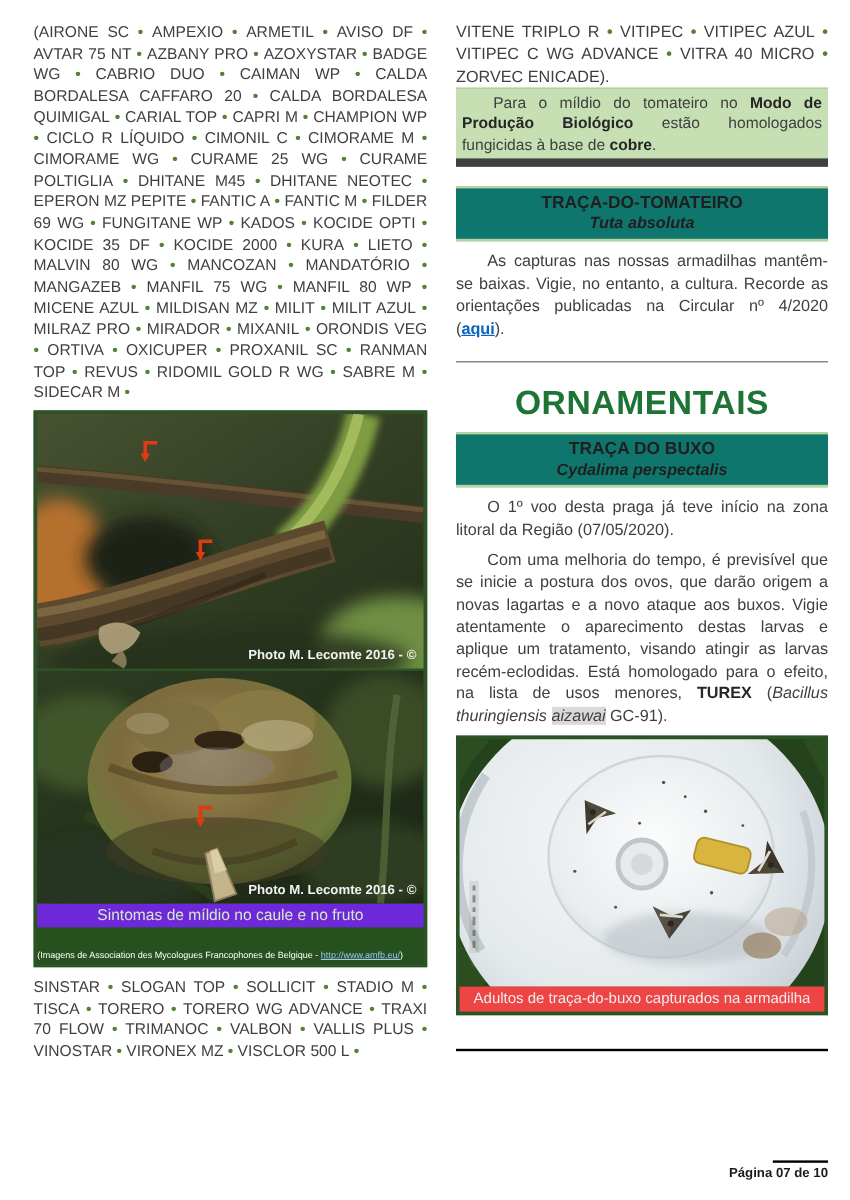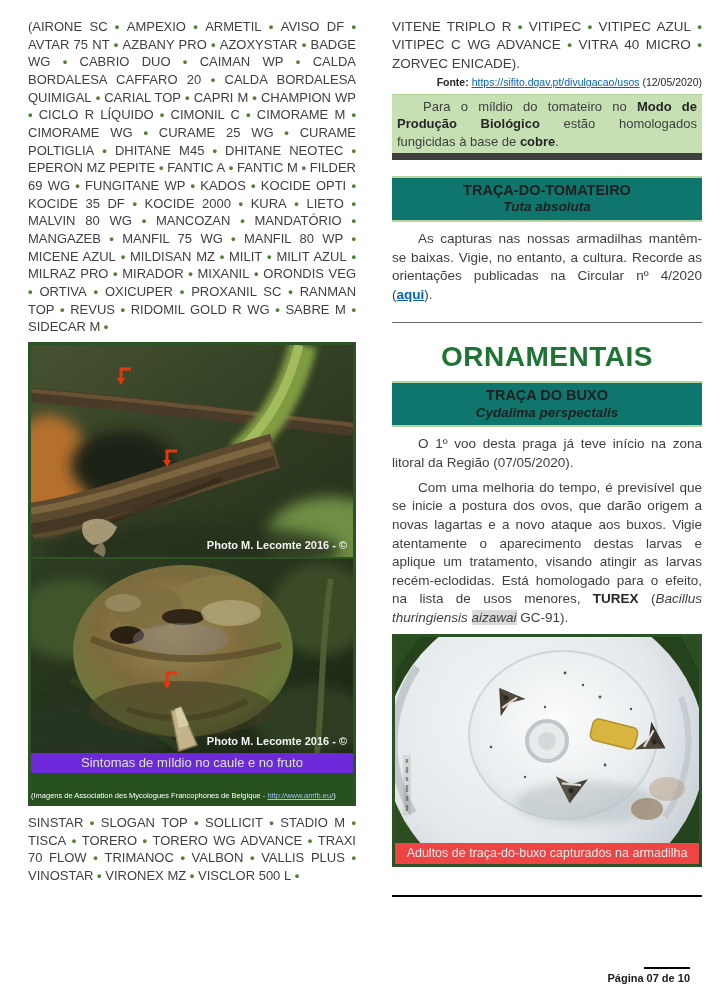--- a/index.html
+++ b/index.html
@@ -2,21 +2,21 @@
 <html><head>
 <meta charset="utf-8">
 <style>
   html,body{margin:0;padding:0;}
   body{
     width:708px;height:1000px;background:#ffffff;position:relative;
     font-family:"Liberation Sans", sans-serif;color:#3f3f3f;overflow:hidden;
   }
   .page{display:flex;gap:24px;padding:18px 18px 0 28px;}
   .col-left{width:328px;flex:0 0 328px;}
-  .col-right{width:310px;flex:0 0 310px;margin-left:12px;}
+  .col-right{width:310px;flex:0 0 310px;}
 
   .prodlist{font-size:13px;line-height:1.36;text-align:justify;margin:0;color:#3f3f3f;}
   .blt{color:#538135;font-weight:bold;}
 
   .fonte{font-size:10.5px;text-align:right;margin:3px 0 6px;color:#1f1f1f;}
   .greenbox{
     background:#c6e0b4;border-top:1px solid #aecf96;border-bottom:7px solid #404040;
     padding:3px 5px;font-size:13px;line-height:1.33;text-align:justify;text-indent:26px;color:#3f3f3f;
   }
 
@@ -158,21 +158,20 @@
       <div class="subcap"><span>(Imagens de Association des Mycologues Francophones de Belgique - </span><span class="seg-link">http://www.amfb.eu/</span><span>)</span></div>
     </div>
 
     <p class="prodlist" style="margin-top:8px;"><span>SINSTAR</span><span class="blt"> • </span><span>SLOGAN TOP</span><span class="blt"> • </span><span>SOLLICIT</span><span class="blt"> • </span><span>STADIO M</span><span class="blt"> • </span><span>TISCA</span><span class="blt"> • </span><span>TORERO</span><span class="blt"> • </span><span>TORERO WG ADVANCE</span><span class="blt"> • </span><span>TRAXI 70 FLOW</span><span class="blt"> • </span><span>TRIMANOC</span><span class="blt"> • </span><span>VALBON</span><span class="blt"> • </span><span>VALLIS PLUS</span><span class="blt"> • </span><span>VINOSTAR</span><span class="blt"> • </span><span>VIRONEX MZ</span><span class="blt"> • </span><span>VISCLOR 500 L</span><span class="blt"> • </span></p>
   </div>
 
   <div class="col-right">
 
     <p class="prodlist" style="font-size:13.5px;"><span>VITENE TRIPLO R</span><span class="blt"> • </span><span>VITIPEC</span><span class="blt"> • </span><span>VITIPEC AZUL</span><span class="blt"> • </span><span>VITIPEC C WG ADVANCE</span><span class="blt"> • </span><span>VITRA 40 MICRO</span><span class="blt"> • </span><span>ZORVEC ENICADE).</span></p>
 
-    <div class="fonte"><span class="seg-b">Fonte: </span><span class="seg-link">https://sifito.dgav.pt/divulgacao/usos</span><span> (12/05/2020)</span></div>
 
     <div class="greenbox"><span>Para o míldio do tomateiro no </span><span class="seg-b">Modo de Produção Biológico</span><span> estão homologados fungicidas à base de </span><span class="seg-b">cobre</span><span>.</span></div>
 
     <div class="sect-head">
       <div class="sect-title">TRAÇA-DO-TOMATEIRO</div>
       <div class="sect-sub">Tuta absoluta</div>
     </div>
 
     <p class="para"><span>As capturas nas nossas armadilhas mantêm-se baixas. Vigie, no entanto, a cultura. Recorde as orientações publicadas na Circular nº 4/2020 (</span><span class="seg-b seg-link">aqui</span><span>).</span></p>
 

